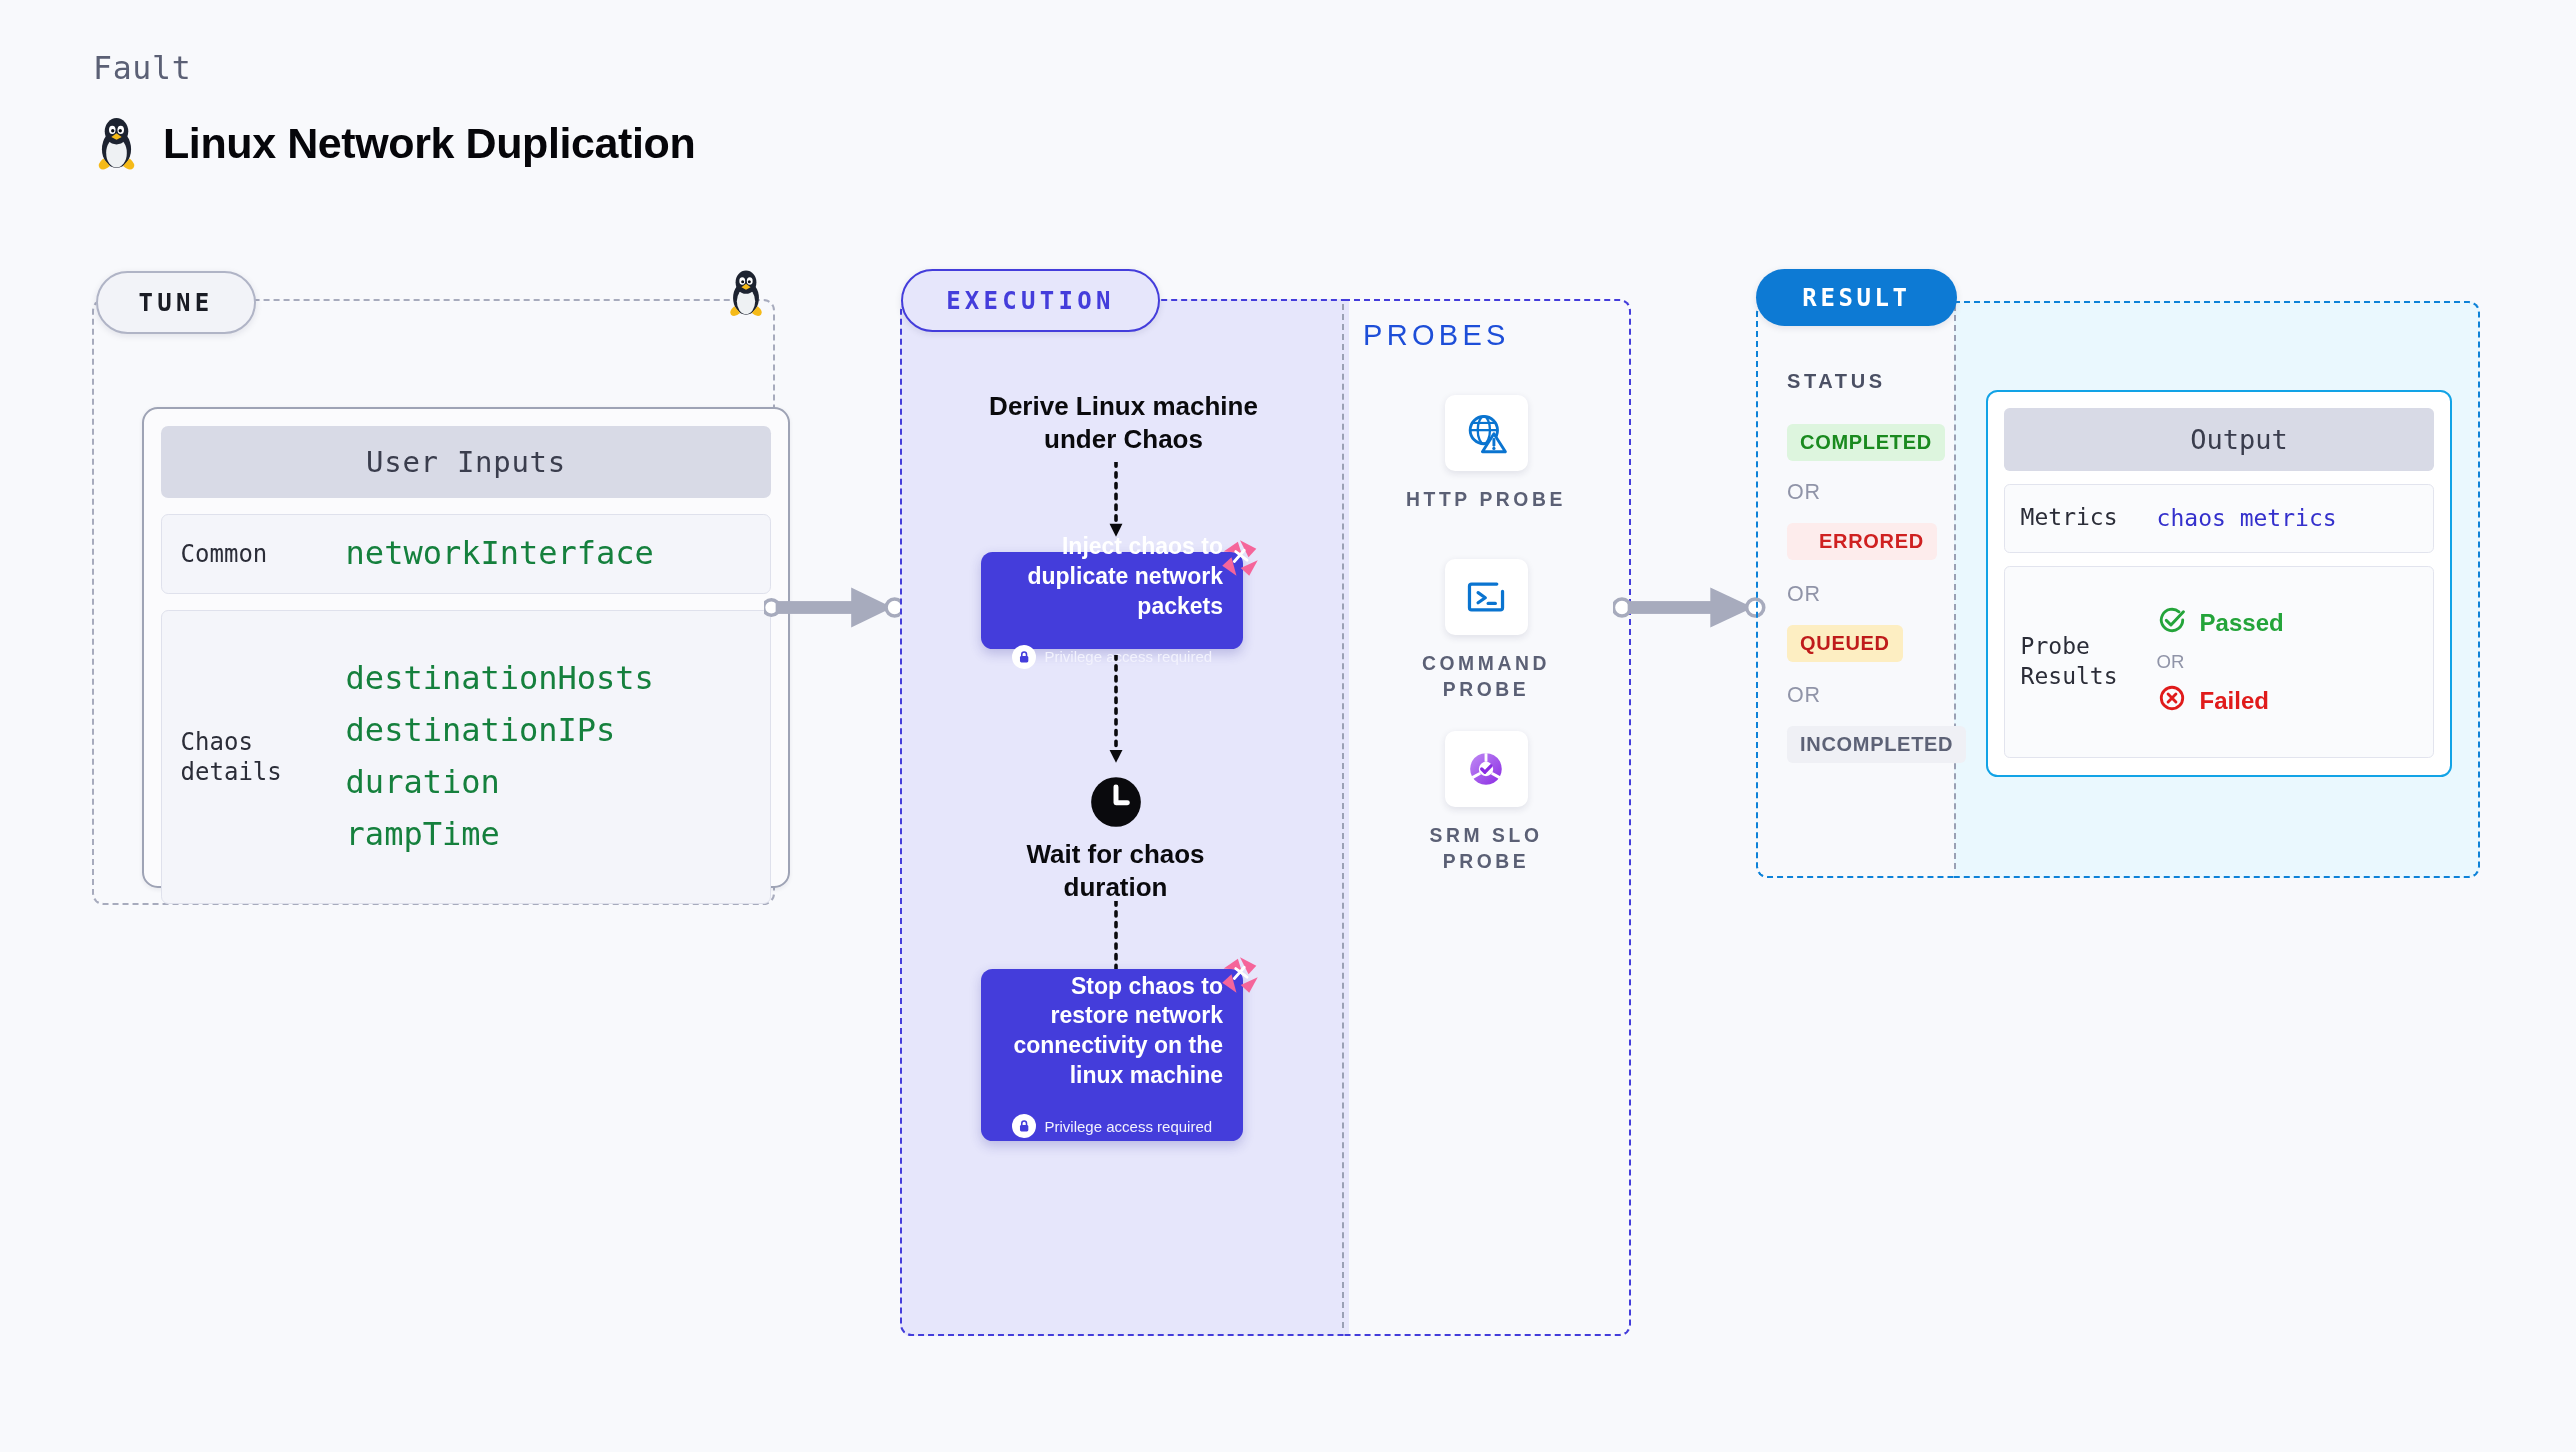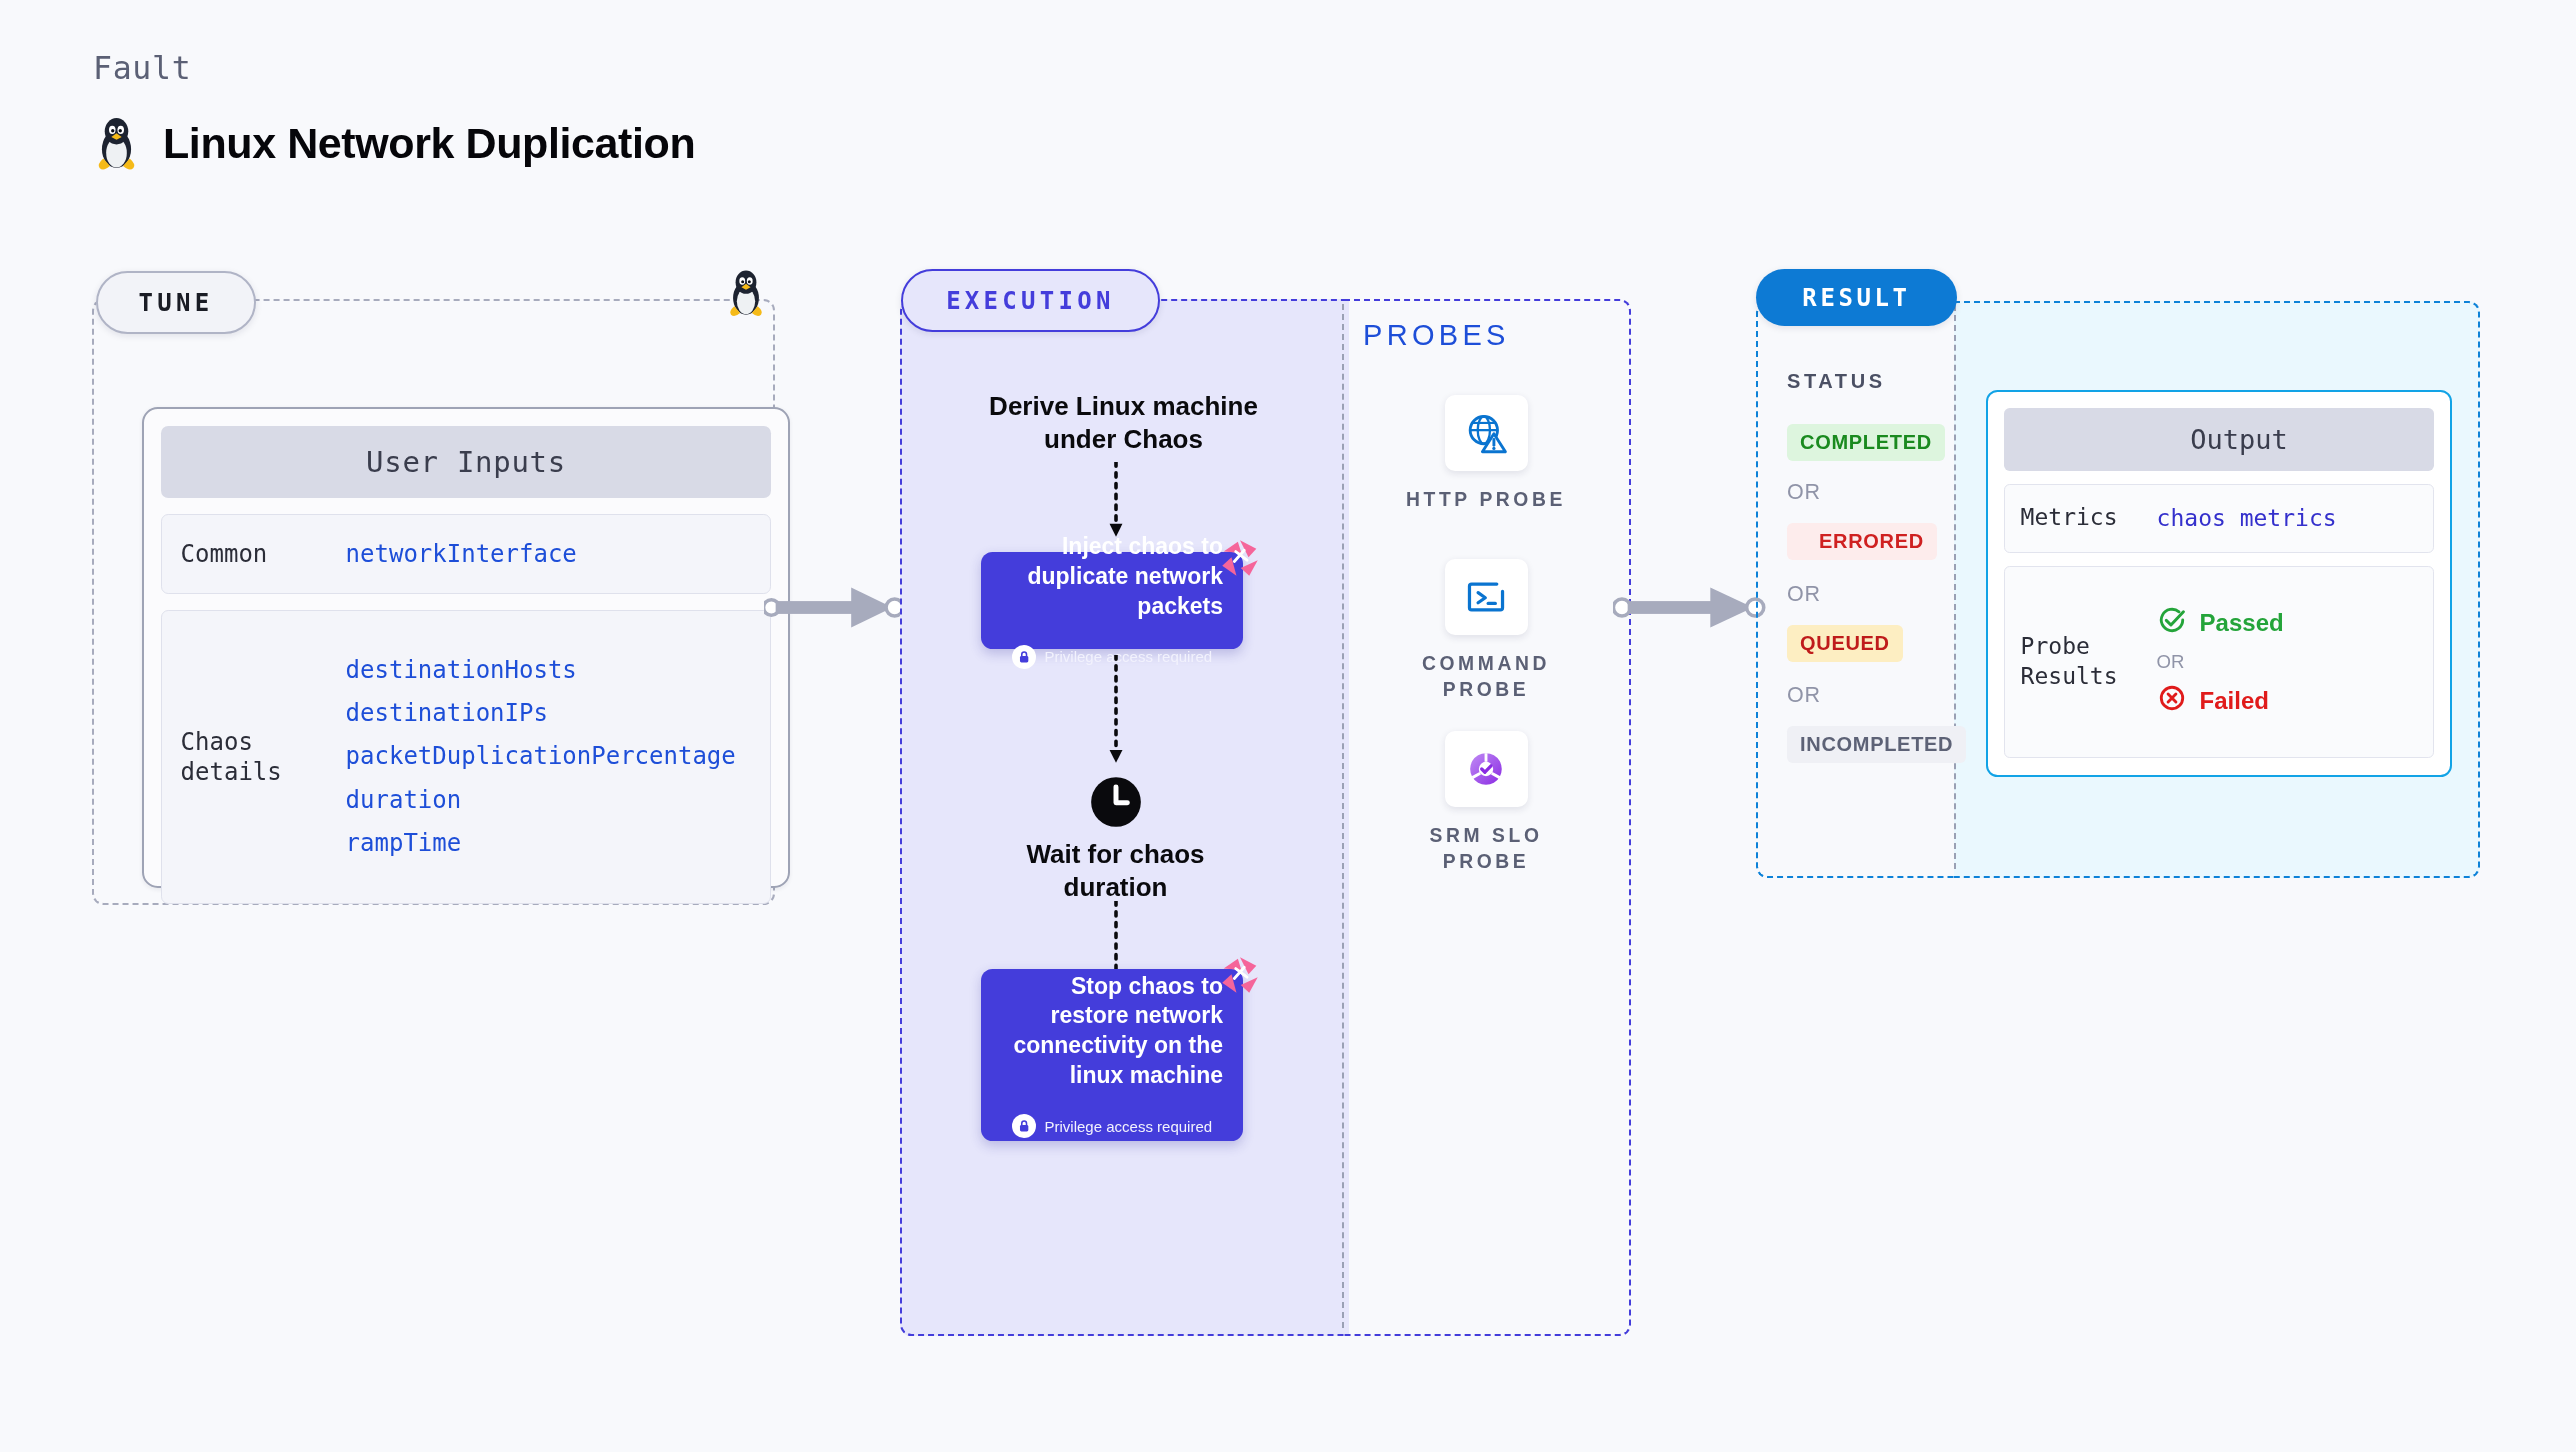--- a/index.html
+++ b/index.html
@@ -70,21 +70,21 @@
   .tune-section .sec-label{
     width:165px;flex:0 0 165px;
     font-family:"DejaVu Sans Mono","Liberation Mono",monospace;
     font-size:24px;color:#2b2d38;line-height:1.25;
   }
   .tune-section .sec-values{
     flex:1;display:flex;flex-direction:column;gap:17px;padding-right:15.8px;
   }
   .tune-section .sec-values span{
     font-family:"DejaVu Sans Mono","Liberation Mono",monospace;
-    font-size:24px;color:#1d4ed8;line-height:1.1;word-break:break-all;
+    font-size:32px;color:#15803d;line-height:1.1;word-break:break-all;
   }
   #tune-common{height:80px;}
   #tune-chaos{min-height:294px;}
 
   
   #execution-box{
     position:absolute;left:900px;top:299px;width:447px;height:1033px;
     border:2.9px dashed #443ddb;border-right:none;border-radius:11.5px 0 0 11.5px;
     background:#e6e6fb;
   }
@@ -259,21 +259,20 @@
     <div class="sec-values">
       <span>networkInterface</span>
     </div>
   </div>
 
   <div id="tune-chaos" class="tune-section">
     <div class="sec-label">Chaos details</div>
     <div class="sec-values">
       <span>destinationHosts</span>
       <span>destinationIPs</span>
-      <span>packetDuplicationPercentage</span>
       <span>duration</span>
       <span>rampTime</span>
     </div>
   </div>
 </div>
 
 <div class="stage-arrow" style="left:764px;top:579px;">
   <svg width="143" height="57" viewBox="0 0 200 80" xmlns="http://www.w3.org/2000/svg">
     <circle cx="10" cy="40" r="11" fill="#ffffff" stroke="#a7abbd" stroke-width="5"></circle>
     <rect x="16" y="31" width="110" height="18" fill="#a7abbd"></rect>

